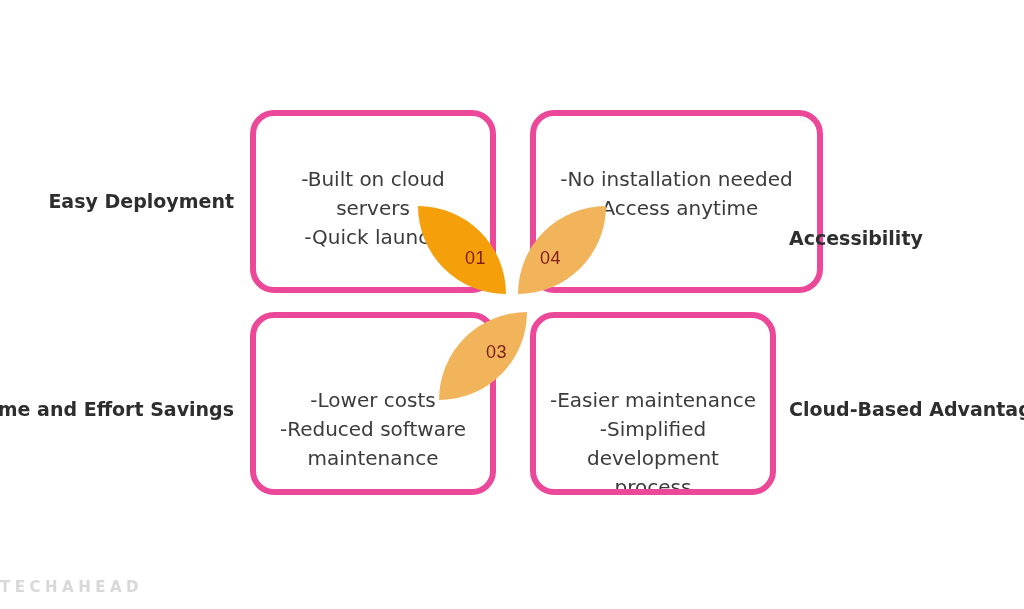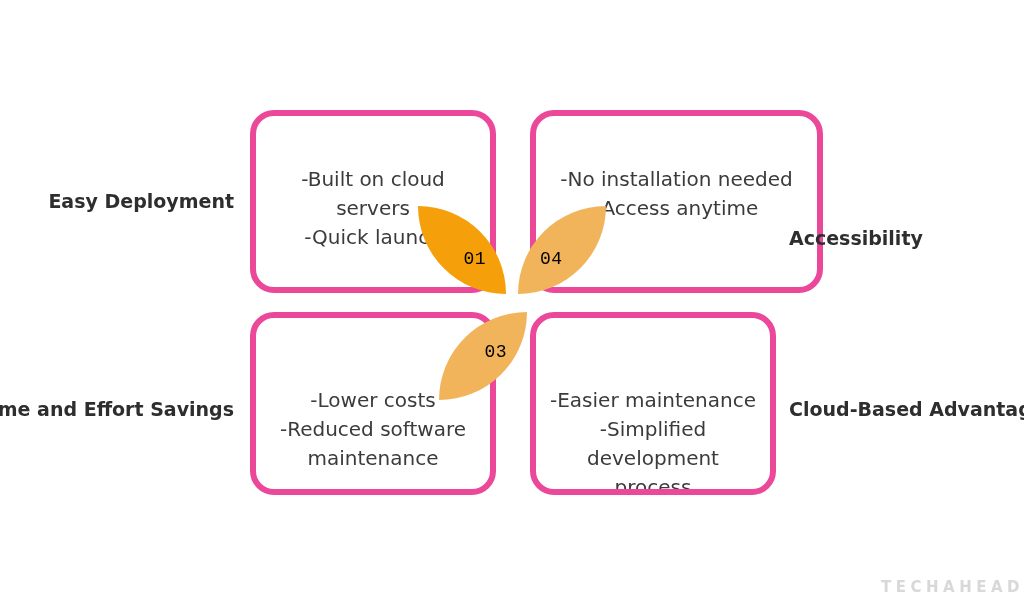--- a/index.html
+++ b/index.html
@@ -56,23 +56,23 @@
   #card-04 .card-text { top: 68px; }
 
   
   .petal {
     position: absolute;
     width: 88px;
     height: 88px;
   }
   .petal .num {
     position: absolute;
-    color: #000000;
+    color: #7f1d1d;
     font-size: 18px;
-    font-family: Liberation Mono, monospace;
+    font-family: Liberation Sans, sans-serif;
     letter-spacing: 0.5px;
   }
 
   
   #petal-01 {
     left: 418px;
     top: 206px;
     background: #f59f0b;
     border-radius: 88px 0 0 88px / 88px 0 0 88px;
     border-top-left-radius: 0;
@@ -131,21 +131,21 @@
   #label-left-bottom { right: 790px; top: 398px; text-align: right; }
   #label-right-top    { left: 789px; top: 190px; text-align: center; margin-top: 37px; }
   #label-right-bottom { left: 789px; top: 398px; text-align: left; }
 
   
   #watermark {
     position: absolute;
     left: 0;
     top: 578px;
     width: 100%;
-    text-align: right;
+    text-align: left;
     color: #d8d8d8;
     font-size: 15px;
     font-weight: bold;
     letter-spacing: 4.5px;
     font-family: "DejaVu Sans", "Liberation Sans", sans-serif;
   }
 </style>
 </head>
 <body>
 

